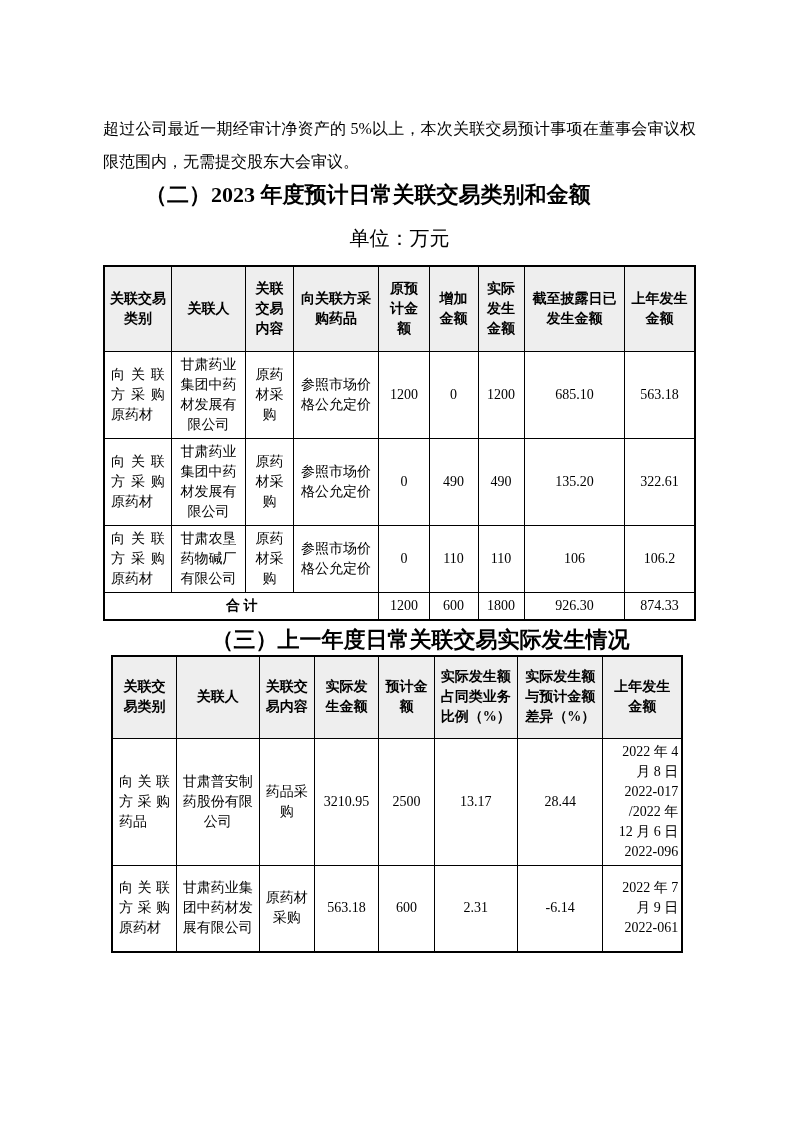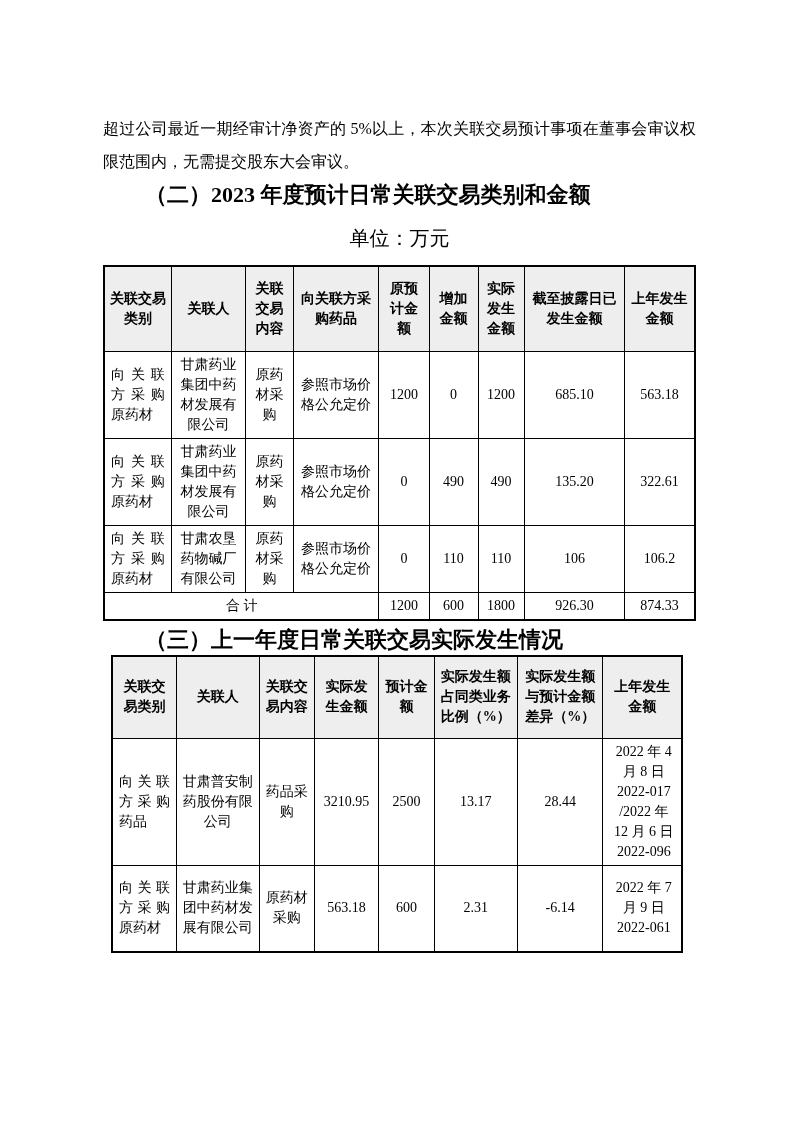--- a/index.html
+++ b/index.html
@@ -22,21 +22,21 @@
     text-align: justify;
   }
   .indent-2 { text-indent: 42px; }
   .section-heading {
     margin: 0;
     padding-left: 42px;
     font-size: 22px;
     font-weight: bold;
     line-height: 33px;
   }
-  .section-heading.h3 { margin-top: 4px; line-height: 30px; }
+  .section-heading.h3 { margin-top: 4px; line-height: 30px; text-align: center; }
   .unit-label {
     font-size: 20px;
     line-height: 22px;
     text-align: center;
     margin: 16px;
   }
   table.doc-table {
     width: 100%;
     border-collapse: collapse;
     border: 2px solid #000000;
@@ -59,25 +59,25 @@
   .doc-table th {
     background: #eeeeee;
     font-weight: bold;
   }
   .doc-table td.cat {
     text-align: justify;
     text-justify: inter-ideograph;
     padding: 3px 6px;
   }
   .doc-table td.date-cell {
-    text-align: center;
+    text-align: right;
     white-space: pre-line;
     padding: 3px 3px 3px 6px;
   }
-  .doc-table td.total-label { font-weight: normal; }
+  .doc-table td.total-label { font-weight: bold; }
 </style>
 </head>
 <body>
 
 <div class="page">
 
   <p class="body-text">超过公司最近一期经审计净资产的 5%以上，本次关联交易预计事项在董事会审议权限范围内，无需提交股东大会审议。</p>
 
   <h2 class="section-heading">（二）2023 年度预计日常关联交易类别和金额</h2>
 

